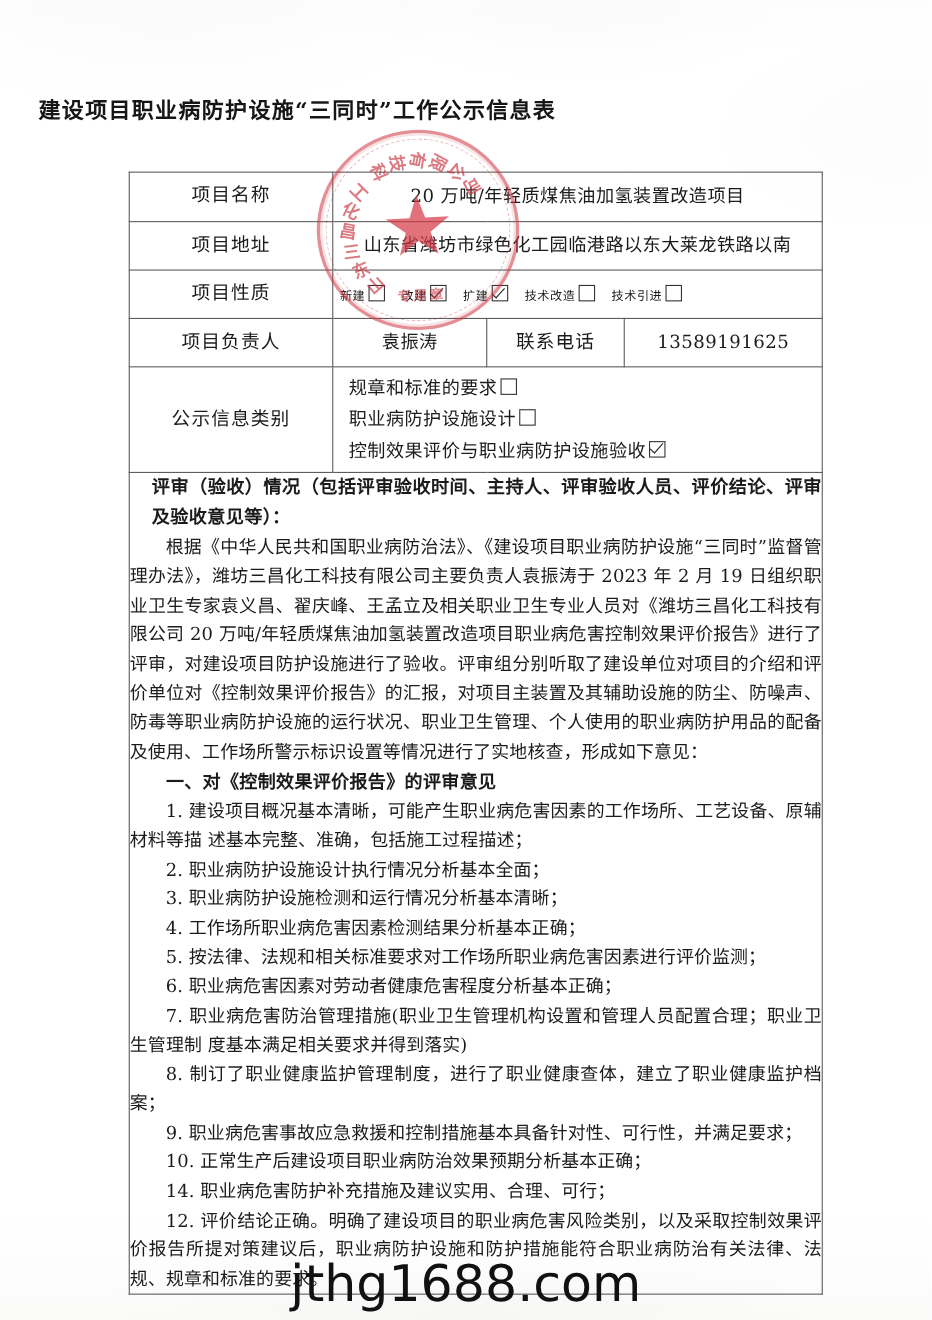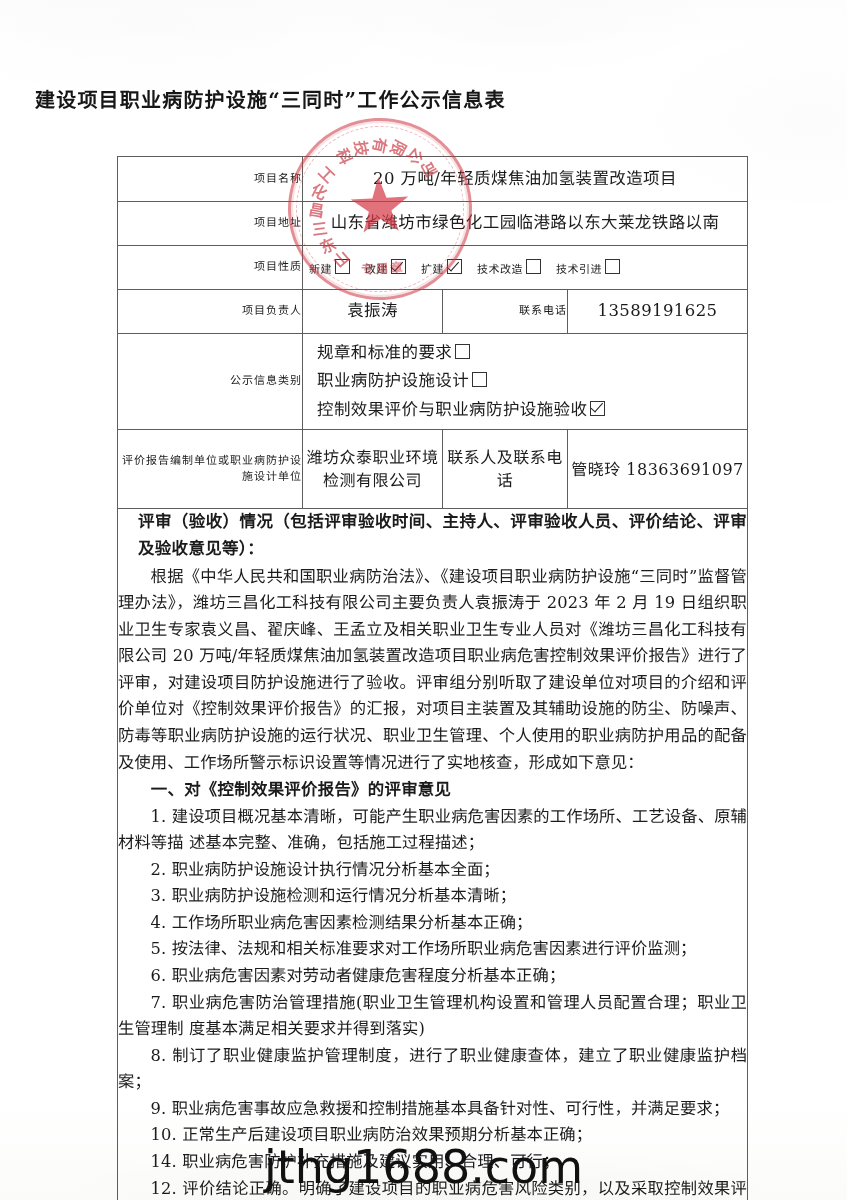--- a/index.html
+++ b/index.html
@@ -122,22 +122,22 @@
     width: 630px;
     table-layout: fixed;
   }
   table.form td {
     border: 1.25px solid #5d5d5d;
     padding: 0;
     vertical-align: middle;
     color: #1b1b1b;
   }
   .lbl {
-    text-align: right;
-    font-size: 11px;
+    text-align: center;
+    font-size: 17px;
     line-height: 1.5;
     padding: 6px 4px;
     letter-spacing: 1px;
   }
   .val {
     font-size: 16.5px;
     line-height: 1.5;
     padding: 6px 10px;
     letter-spacing: 0.4px;
     margin-left: 12px;
@@ -316,26 +316,20 @@
           <td class="lbl">公示信息类别</td>
           <td colspan="3">
             <div class="cat-list" id="cat-list">
                 <div class="cat-row"><span>规章和标准的要求</span><span class="cbx"></span></div>
                 <div class="cat-row"><span>职业病防护设施设计</span><span class="cbx"></span></div>
                 <div class="cat-row"><span>控制效果评价与职业病防护设施验收</span><span class="cbx checked"></span></div>
               </div>
           </td>
         </tr>
 
-        <tr class="r-unit">
-          <td class="lbl">评价报告编制单位或职业病防护设施设计单位</td>
-          <td class="unit-cell">潍坊众泰职业环境检测有限公司</td>
-          <td class="unit-cell">联系人及联系电话</td>
-          <td class="unit-cell">管晓玲 18363691097</td>
-        </tr>
 
         <tr>
           <td class="review-cell" colspan="4">
             <div class="rv-head">评审（验收）情况（包括评审验收时间、主持人、评审验收人员、评价结论、评审及验收意见等）：</div>
             <div id="review-paragraphs">
                 <p class="rv-para">根据《中华人民共和国职业病防治法》、《建设项目职业病防护设施“三同时”监督管理办法》，潍坊三昌化工科技有限公司主要负责人袁振涛于 2023 年 2 月 19 日组织职业卫生专家袁义昌、翟庆峰、王孟立及相关职业卫生专业人员对《潍坊三昌化工科技有限公司 20 万吨/年轻质煤焦油加氢装置改造项目职业病危害控制效果评价报告》进行了评审，对建设项目防护设施进行了验收。评审组分别听取了建设单位对项目的介绍和评价单位对《控制效果评价报告》的汇报，对项目主装置及其辅助设施的防尘、防噪声、防毒等职业病防护设施的运行状况、职业卫生管理、个人使用的职业病防护用品的配备及使用、工作场所警示标识设置等情况进行了实地核查，形成如下意见：</p>
               </div>
             <div class="rv-sub">一、对《控制效果评价报告》的评审意见</div>
             <div id="review-items">
                 <p class="rv-item">1. 建设项目概况基本清晰，可能产生职业病危害因素的工作场所、工艺设备、原辅材料等描 述基本完整、准确，包括施工过程描述；</p>

